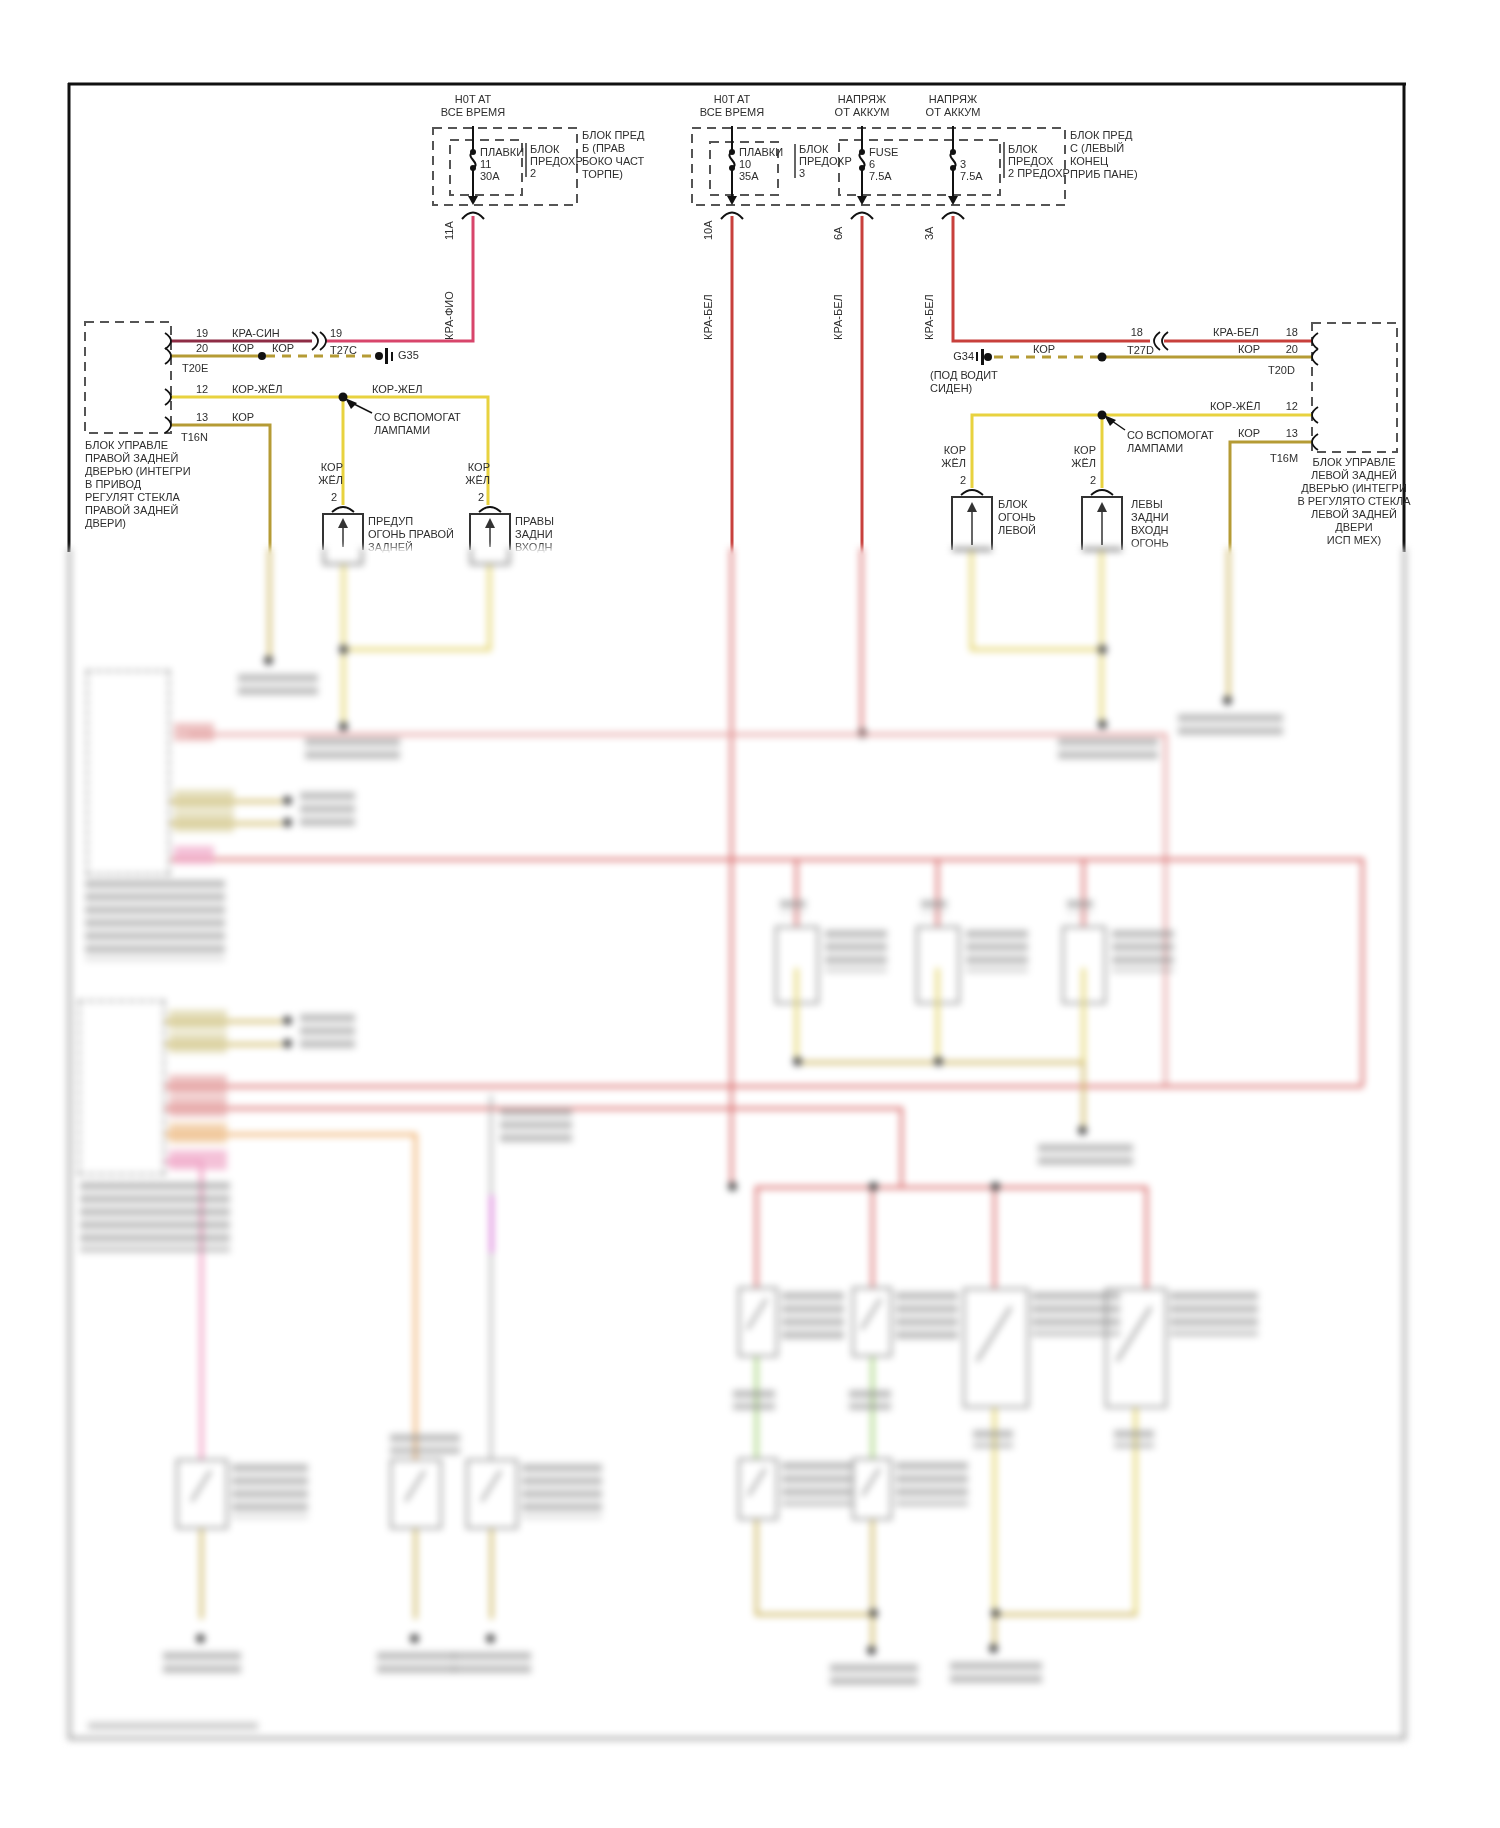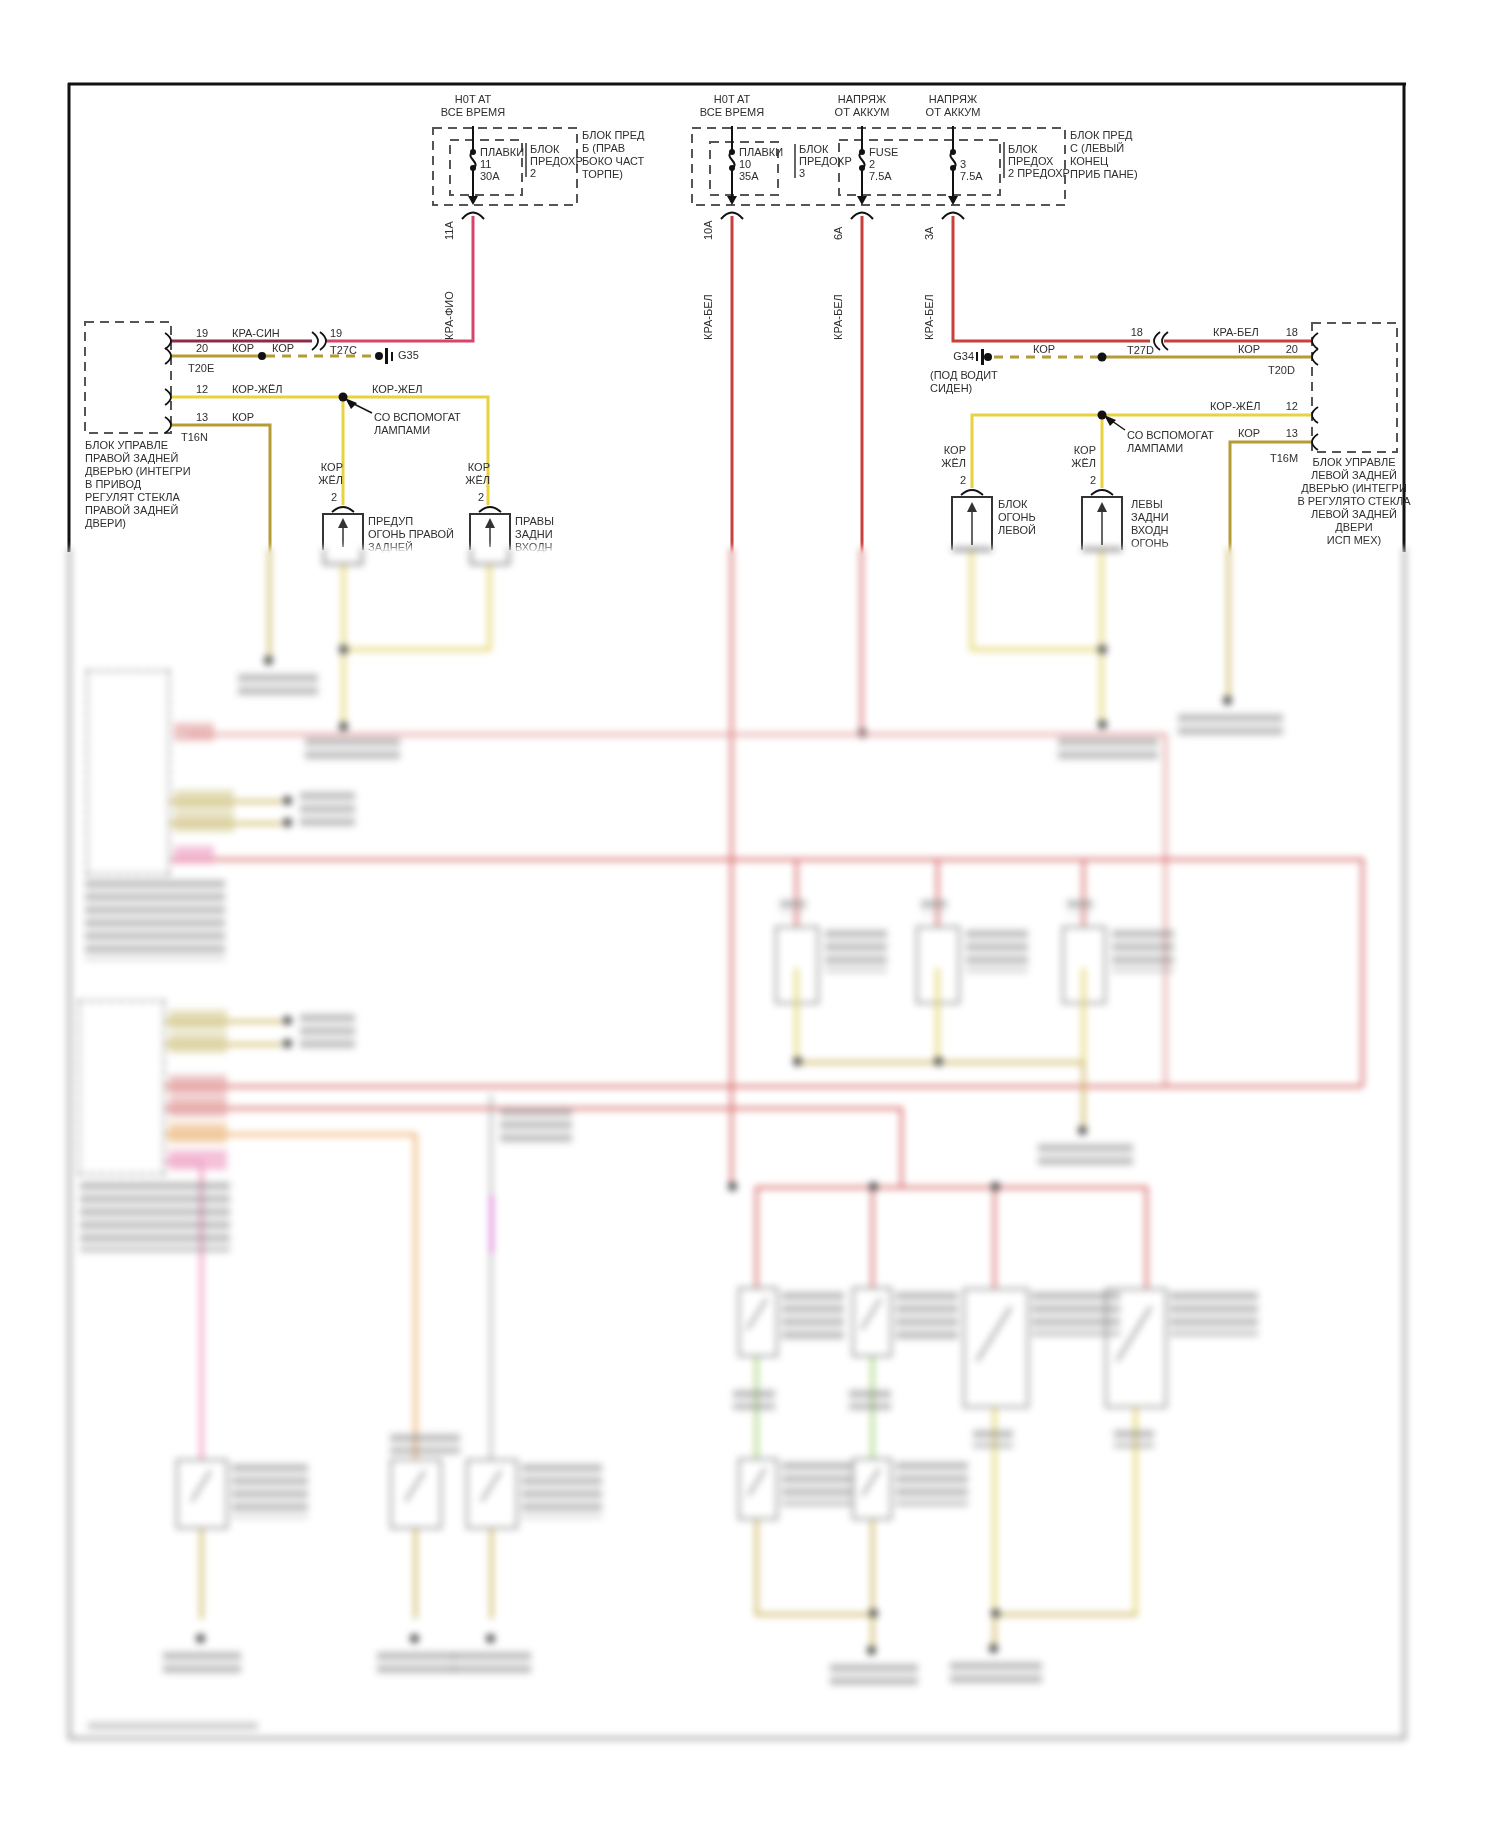--- a/index.html
+++ b/index.html
@@ -194,21 +194,21 @@
 Б (ПРАВ
 БОКО ЧАСТ
 ТОРПЕ)</div>
   <div class="lbl" style="left:739px;top:146px;line-height:12px">ПЛАВКИ
 10
 35A</div>
   <div class="lbl" style="left:799px;top:143px;line-height:12px">БЛОК
 ПРЕДОХР
 3</div>
   <div class="lbl" style="left:869px;top:146px;line-height:12px">FUSE
-2
+6
 7.5A</div>
   <div class="lbl" style="left:960px;top:158px;line-height:12px">3
 7.5A</div>
   <div class="lbl" style="left:1008px;top:143px;line-height:12px">БЛОК
 ПРЕДОХ
 2 ПРЕДОХР</div>
   <div class="lbl" style="left:1070px;top:129px">БЛОК ПРЕД
 С (ЛЕВЫЙ
 КОНЕЦ
 ПРИБ ПАНЕ)</div>
@@ -223,21 +223,21 @@
   <div class="vlbl" style="left:936px;top:326px">КРА-БЕЛ</div>
 
   <div class="lbl" style="left:196px;top:327px">19</div>
   <div class="lbl" style="left:232px;top:327px">КРА-СИН</div>
   <div class="lbl" style="left:330px;top:327px">19</div>
   <div class="lbl" style="left:330px;top:344px">T27C</div>
   <div class="lbl" style="left:196px;top:342px">20</div>
   <div class="lbl" style="left:232px;top:342px">КОР</div>
   <div class="lbl" style="left:272px;top:342px">КОР</div>
   <div class="lbl" style="left:398px;top:349px">G35</div>
-  <div class="lbl" style="left:188px;top:362px">T20E</div>
+  <div class="lbl" style="left:182px;top:362px">T20E</div>
   <div class="lbl" style="left:196px;top:383px">12</div>
   <div class="lbl" style="left:232px;top:383px">КОР-ЖЁЛ</div>
   <div class="lbl" style="left:372px;top:383px">КОР-ЖЕЛ</div>
   <div class="lbl" style="left:196px;top:411px">13</div>
   <div class="lbl" style="left:232px;top:411px">КОР</div>
   <div class="lbl" style="left:181px;top:431px">T16N</div>
   <div class="lbl" style="left:374px;top:411px">СО ВСПОМОГАТ
 ЛАМПАМИ</div>
   <div class="lbl" style="left:85px;top:439px">БЛОК УПРАВЛЕ
 ПРАВОЙ ЗАДНЕЙ

